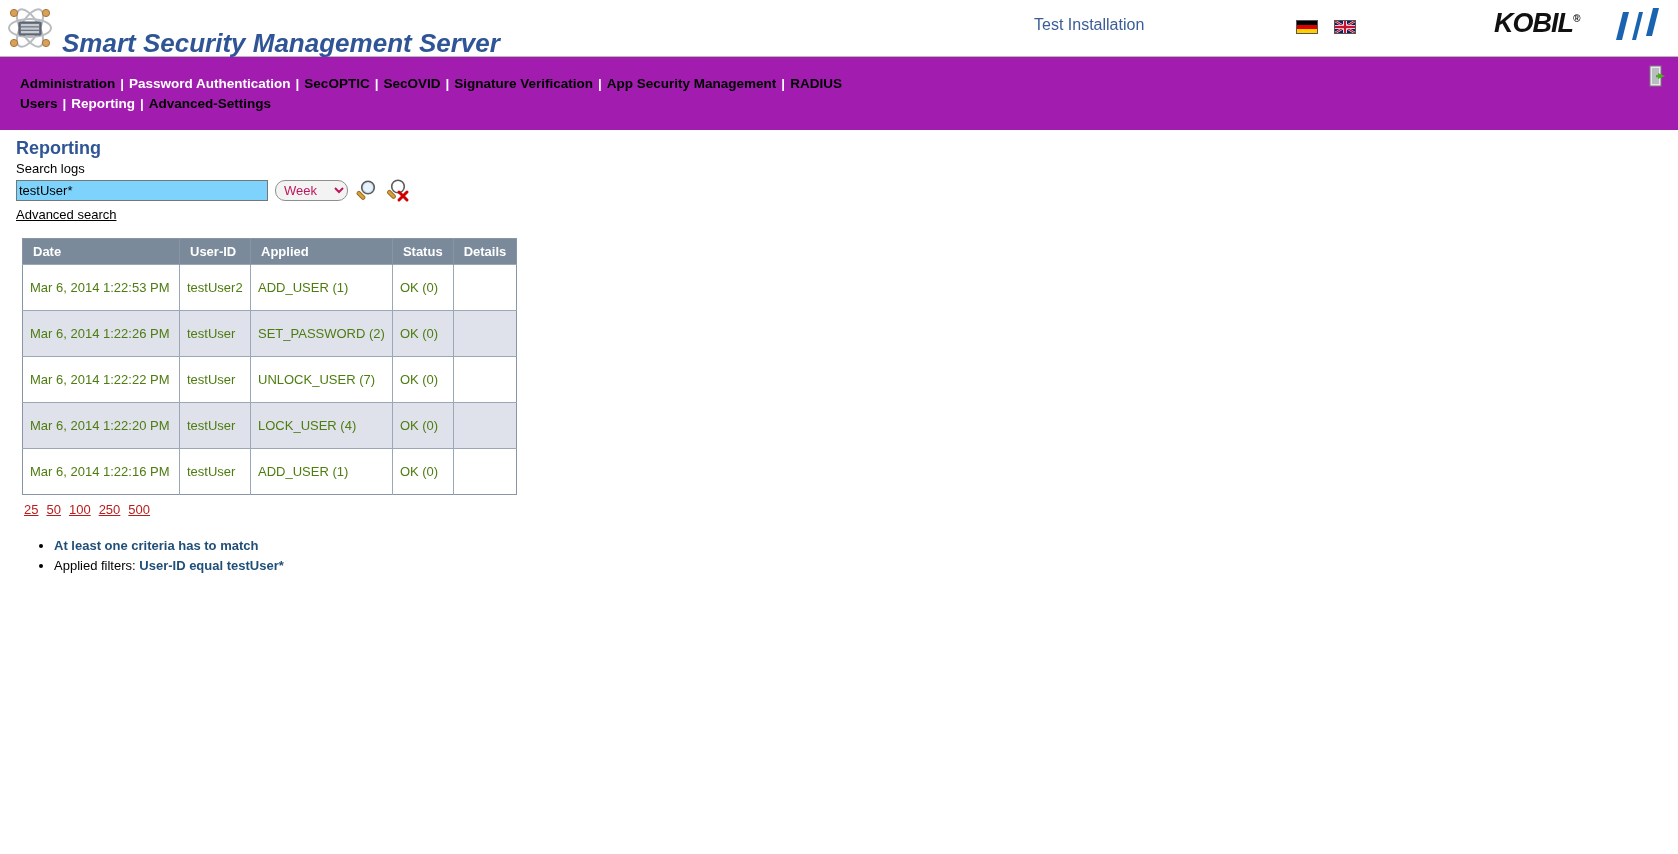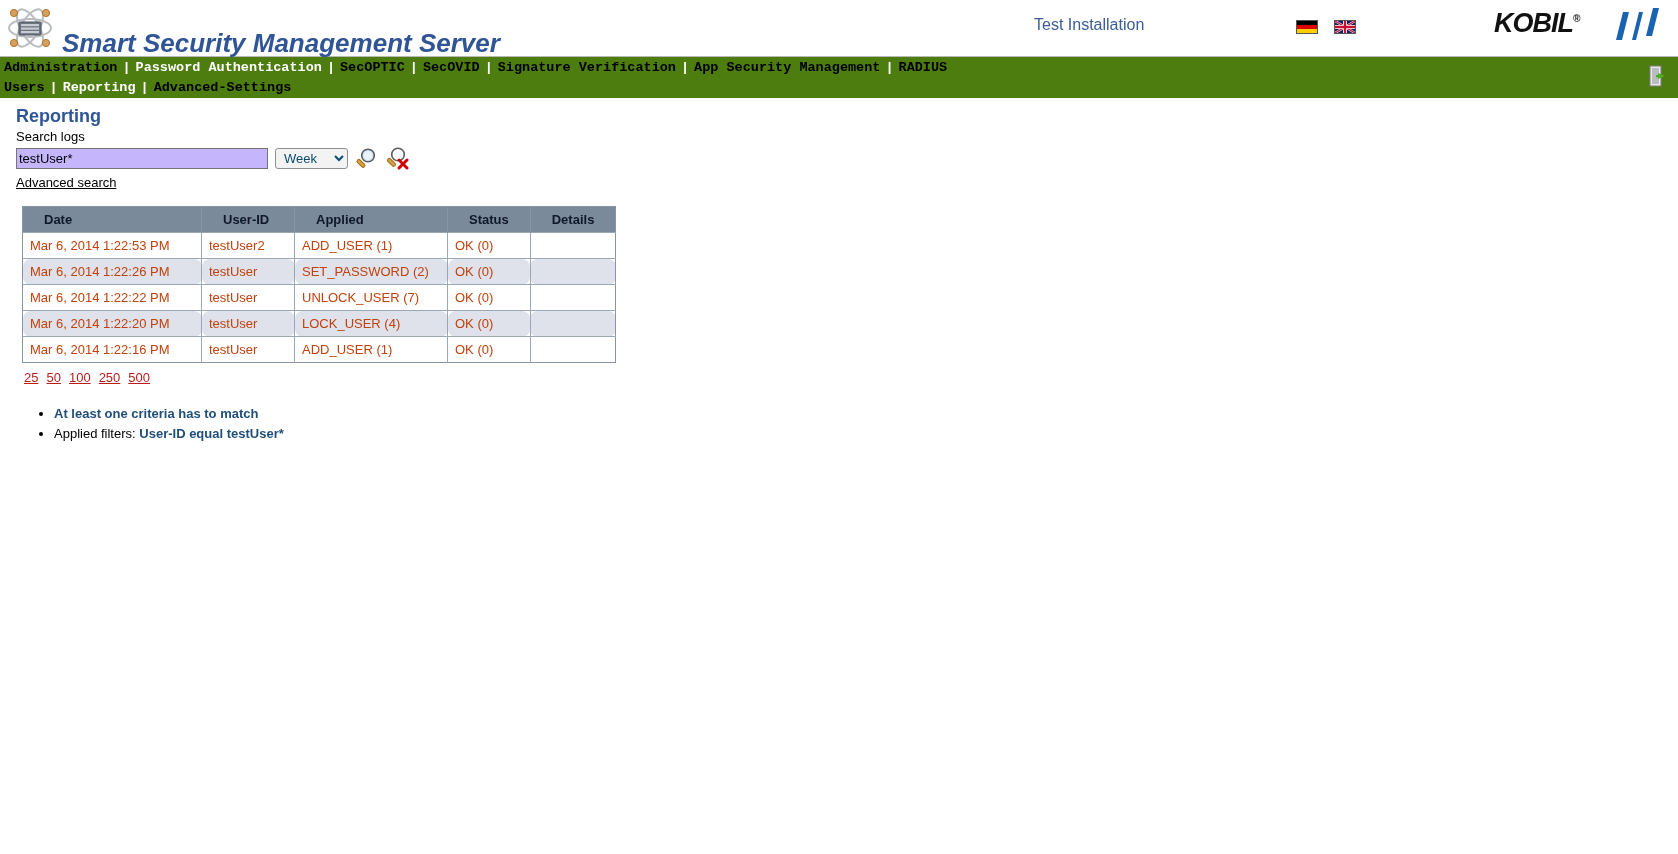--- a/index.html
+++ b/index.html
@@ -100,24 +100,23 @@
   .kobil-bars {
     position: absolute;
     left: 116px;
     top: 2px;
     width: 56px;
     height: 44px;
   }
 
   
   .navbar {
-    background: #4d7c0f;
-    padding: 0;
+    background: #a21caf;
+    padding: 16px;
     position: relative;
-    font-family: Liberation Mono, monospace;
   }
   .navrow {
     height: 20px;
     line-height: 20px;
     padding-left: 4px;
     font-size: 13.5px;
     font-weight: bold;
     white-space: nowrap;
   }
   .navrow:first-child { padding-top: 1px; }
@@ -161,35 +160,35 @@
     gap: 0px;
     margin-left: 2px;
   }
   .search-input {
     width: 246px;
     height: 17px;
     font-family: "Liberation Sans", sans-serif;
     font-size: 13px;
     padding: 1px 2px;
     border: 1px solid #767676;
-    background: #c4b5fd;
+    background: #7dd3fc;
     color: #000;
     box-sizing: content-box;
     outline: none;
   }
   .period-select {
     margin-left: 7px;
     width: 73px;
     height: 21px;
     font-family: "Liberation Sans", sans-serif;
     font-size: 13px;
     border: 1px solid #8f8f8f;
-    border-radius: 3px;
+    border-radius: 10px;
     background: #f3f3f3;
-    color: #0c4a6e;
+    color: #be185d;
     padding-left: 4px;
   }
   .icon-btn {
     background: none;
     border: none;
     padding: 0;
     margin-left: 6px;
     cursor: pointer;
     line-height: 0;
   }
@@ -205,35 +204,34 @@
   
   .log-table {
     margin-top: 16px;
     margin-left: 8px;
     border-collapse: collapse;
     border: 1px solid #8795a5;
     font-size: 13px;
   }
   .log-table th {
     background: #7a8a9a;
-    color: #0f172a;
+    color: #ffffff;
     font-weight: bold;
     text-align: left;
-    padding: 5px 21px;
+    padding: 5px 10px;
     border-right: 1px solid #8795a5;
     white-space: nowrap;
   }
   .log-table th:last-child { border-right: none; }
   .log-table td {
-    padding: 5px 7px;
+    padding: 15px 7px;
     border-right: 1px solid #9aa7b4;
     border-top: 1px solid #9aa7b4;
     white-space: nowrap;
-    color: #c2410c;
-    border-radius: 8px;
+    color: #4d7c0f;
   }
   .log-table td:last-child { border-right: none; }
   .log-table tr.odd td { background: #ffffff; }
   .log-table tr.even td { background: #dfe2eb; }
   .col-date { width: 136px; }
   .col-user { width: 50px; }
   .col-action { width: 110px; }
   .col-status { width: 28px; }
   .col-details { width: 36px; }
 

